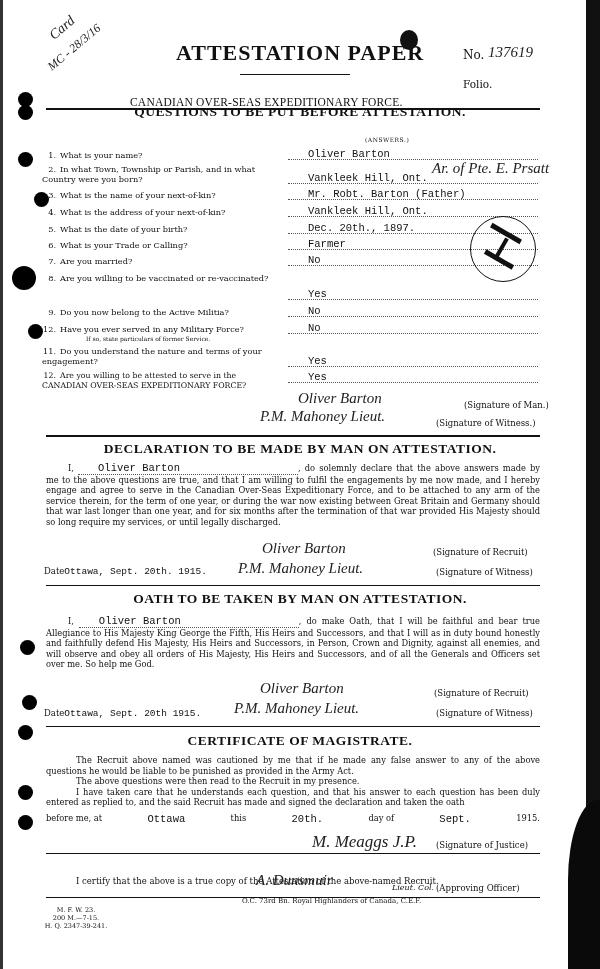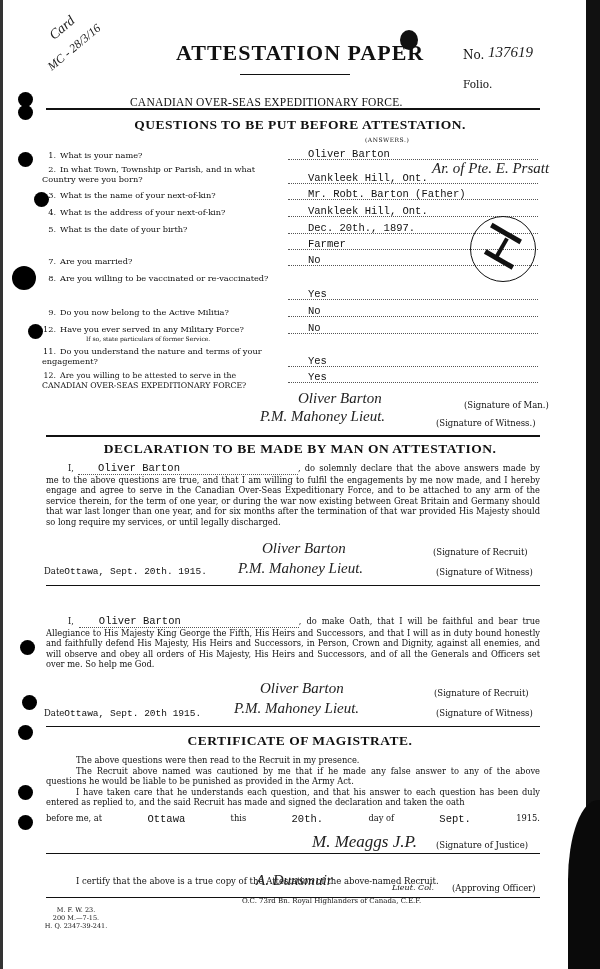--- a/index.html
+++ b/index.html
@@ -58,39 +58,40 @@
 
   <div class="abs title">ATTESTATION PAPER</div>
   <div class="rule" style="left:240px;top:74px;width:110px;height:1px;"></div>
   <div class="abs subtitle">CANADIAN OVER-SEAS EXPEDITIONARY FORCE.</div>
   <div class="abs no-label">No.</div>
   <div class="abs no-val">137619</div>
   <div class="abs folio">Folio.</div>
   <div class="abs" style="left:400px;top:30px;width:18px;height:20px;border-radius:50%;background:#111;"></div>
   <div class="rule" style="left:46px;top:108px;width:494px;"></div>
 
-  <div class="sec-head" style="top:117px;text-align:center;">QUESTIONS TO BE PUT BEFORE ATTESTATION.</div>
+  <div class="sec-head" style="top:104px;text-align:center;">QUESTIONS TO BE PUT BEFORE ATTESTATION.</div>
   <div class="abs answers-lbl">(ANSWERS.)</div>
 
   <div class="q" style="top:150px;"><span class="n">1.</span><span>What is your name?</span></div>
   <div class="a" style="top:148px;">Oliver Barton</div>
 
   <div class="q" style="top:164px;"><span class="n">2.</span><span>In what Town, Township or Parish, and in what Country were you born?</span></div>
   <div class="a" style="top:172px;">Vankleek Hill, Ont.</div>
   <div class="abs hand" style="left:432px;top:160px;font-size:15px;">Ar. of Pte. E. Prsatt</div>
 
   <div class="q" style="top:190px;"><span class="n">3.</span><span>What is the name of your next-of-kin?</span></div>
   <div class="a" style="top:188px;">Mr. Robt. Barton (Father)</div>
 
   <div class="q" style="top:207px;"><span class="n">4.</span><span>What is the address of your next-of-kin?</span></div>
   <div class="a" style="top:205px;">Vankleek Hill, Ont.</div>
 
   <div class="q" style="top:224px;"><span class="n">5.</span><span>What is the date of your birth?</span></div>
   <div class="a" style="top:222px;">Dec. 20th., 1897.</div>
 
+  <div class="q" style="top:240px;"><span class="n">6.</span><span>What is your Trade or Calling?</span></div>
   <div class="a" style="top:238px;">Farmer</div>
 
   <div class="q" style="top:256px;"><span class="n">7.</span><span>Are you married?</span></div>
   <div class="a" style="top:254px;">No</div>
 
   <div class="q" style="top:272px;width:236px;line-height:13px;"><span class="n">8.</span><span>Are you willing to be vaccinated or re-vaccinated?</span></div>
   <div class="a" style="top:288px;">Yes</div>
 
   <div class="q" style="top:307px;"><span class="n">9.</span><span>Do you now belong to the Active Militia?</span></div>
   <div class="a" style="top:305px;">No</div>
@@ -123,56 +124,57 @@
   </div>
   <div class="sig" style="left:262px;top:540px;">Oliver Barton</div>
   <div class="sig-lbl" style="left:433px;top:547px;">(Signature of Recruit)</div>
   <div class="abs" style="left:44px;top:566px;font-size:8.5px;">
     <span>Date</span><span class="fill" style="font-size:9.5px;">Ottawa, Sept. 20th. 1915.</span>
   </div>
   <div class="sig" style="left:238px;top:560px;">P.M. Mahoney Lieut.</div>
   <div class="sig-lbl" style="left:436px;top:567px;">(Signature of Witness)</div>
   <div class="rule" style="left:46px;top:585px;width:494px;height:1px;"></div>
 
+  <div class="sec-head" style="top:591px;">OATH TO BE TAKEN BY MAN ON ATTESTATION.</div>
   <div class="para" style="top:616px;">
     <span style="margin-left:22px;">I,</span>
     <span class="fill" style="display:inline-block;width:200px;border-bottom:1px dotted #555;padding-left:20px;">Oliver Barton</span><span>, do make Oath, that I will be faithful and bear true Allegiance to His Majesty King George the Fifth, His Heirs and Successors, and that I will as in duty bound honestly and faithfully defend His Majesty, His Heirs and Successors, in Person, Crown and Dignity, against all enemies, and will observe and obey all orders of His Majesty, His Heirs and Successors, and of all the Generals and Officers set over me. So help me God.</span>
   </div>
   <div class="sig" style="left:260px;top:680px;">Oliver Barton</div>
   <div class="sig-lbl" style="left:434px;top:688px;">(Signature of Recruit)</div>
   <div class="abs" style="left:44px;top:708px;font-size:8.5px;">
     <span>Date</span><span class="fill" style="font-size:9.5px;">Ottawa, Sept. 20th 1915.</span>
   </div>
   <div class="sig" style="left:234px;top:700px;">P.M. Mahoney Lieut.</div>
   <div class="sig-lbl" style="left:436px;top:708px;">(Signature of Witness)</div>
   <div class="rule" style="left:46px;top:726px;width:494px;height:1px;"></div>
 
   <div class="sec-head" style="top:733px;">CERTIFICATE OF MAGISTRATE.</div>
   <div class="para" style="top:755px;">
+    <div style="text-indent:30px;">The Recruit above named was cautioned by me that if he made any false answer to any of the above questions he would be liable to be punished as provided in the Army Act.</div>
     <div style="text-indent:30px;">The above questions were then read to the Recruit in my presence.</div>
-    <div style="text-indent:30px;">The Recruit above named was cautioned by me that if he made any false answer to any of the above questions he would be liable to be punished as provided in the Army Act.</div>
     <div style="text-indent:30px;">I have taken care that he understands each question, and that his answer to each question has been duly entered as replied to, and the said Recruit has made and signed the declaration and taken the oath</div>
   </div>
   <div class="abs" style="left:46px;top:813px;width:494px;font-size:8.3px;display:flex;justify-content:space-between;">
     <span>before me, at</span>
     <span class="fill">Ottawa</span>
     <span>this</span>
     <span class="fill">20th.</span>
     <span>day of</span>
     <span class="fill">Sept.</span>
     <span>1915.</span>
   </div>
   <div class="sig" style="left:312px;top:832px;font-size:17px;">M. Meaggs J.P.</div>
   <div class="sig-lbl" style="left:436px;top:840px;">(Signature of Justice)</div>
   <div class="rule" style="left:46px;top:853px;width:494px;height:1px;"></div>
 
   <div class="abs" style="left:76px;top:876px;font-size:8.5px;">I certify that the above is a true copy of the Attestation of the above-named Recruit.</div>
   <div class="sig" style="left:256px;top:872px;">A. Dunsmuir</div>
   <div class="abs" style="left:392px;top:883px;font-size:8px;font-style:italic;">Lieut. Col.</div>
-  <div class="sig-lbl" style="left:436px;top:883px;margin-left:16px;">(Approving Officer)</div>
+  <div class="sig-lbl" style="left:436px;top:883px;">(Approving Officer)</div>
   <div class="rule" style="left:46px;top:897px;width:494px;height:1px;"></div>
   <div class="abs" style="left:242px;top:897px;font-size:7px;">O.C. 73rd Bn. Royal Highlanders of Canada, C.E.F.</div>
 
   <div class="small-code" style="left:36px;top:906px;width:80px;">
     <div>M. F. W. 23.</div>
     <div>200 M.—7-15.</div>
     <div>H. Q. 2347-39-241.</div>
   </div>
 </div>
 

